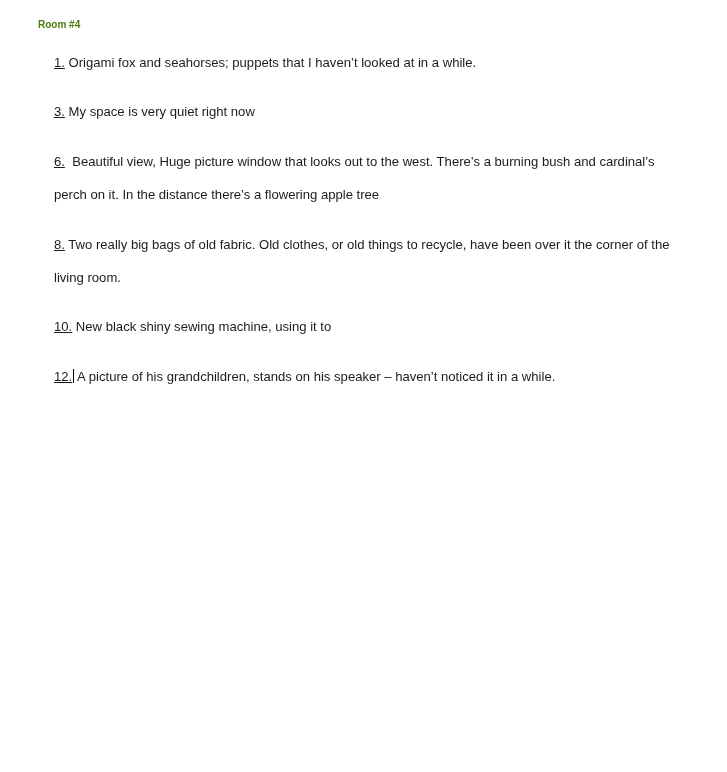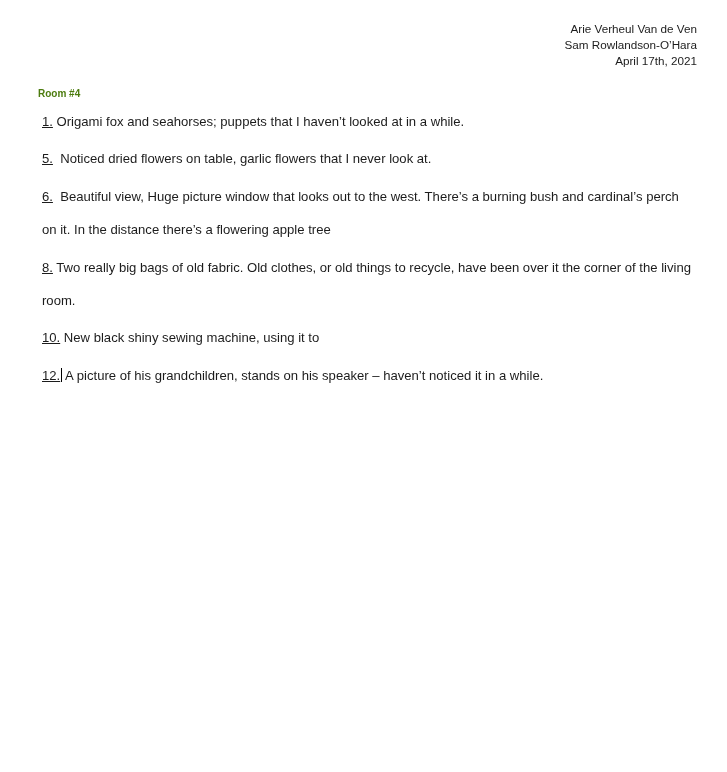--- a/index.html
+++ b/index.html
@@ -31,51 +31,46 @@
     margin: 19px 38px 0 38px;
     font-size: 10px;
     font-weight: 700;
     color: #4d7c0f;
   }
   .list {
     margin: 6px 32px 0 38px;
     font-size: 13.1px;
   }
   .item {
-    margin: 4px;
+    margin: 16px;
     line-height: 33.4px;
     white-space: pre-wrap;
   }
   .num {
     text-decoration: underline;
   }
   .caret {
     display: inline-block;
     width: 1px;
     height: 14px;
     background: #000000;
     vertical-align: -2px;
     margin-left: 1px;
   }
 </style>
 </head>
 <body>
 
 <div class="page">
 
-  <div class="doc-header">
-    <div class="hline">Arie Verheul Van de Ven</div>
-    <div class="hline">Sam Rowlandson-O’Hara</div>
-    <div class="hline">April 17th, 2021</div>
-  </div>
 
   <div class="title">Room #4</div>
 
   <div class="list">
       <p class="item"><span class="num">1.</span><span> Origami fox and seahorses; puppets that I haven’t looked at in a while.</span></p>
-      <p class="item"><span class="num">5.</span><span>  Noticed dried flowers on table, garlic flowers that I never look at.</span></p>
+      <p class="item"><span class="num">3.</span><span> My space is very quiet right now</span></p>
       <p class="item"><span class="num">6.</span><span>  Beautiful view, Huge picture window that looks out to the west. There’s a burning bush and cardinal’s perch on it. In the distance there’s a flowering apple tree</span></p>
       <p class="item"><span class="num">8.</span><span> Two really big bags of old fabric. Old clothes, or old things to recycle, have been over it the corner of the living room.</span></p>
       <p class="item"><span class="num">10.</span><span> New black shiny sewing machine, using it to</span></p>
       <p class="item"><span class="num">12.</span><span class="caret"></span><span> A picture of his grandchildren, stands on his speaker – haven’t noticed it in a while.</span></p>
     </div>
 
 </div>
 
 </body></html>

